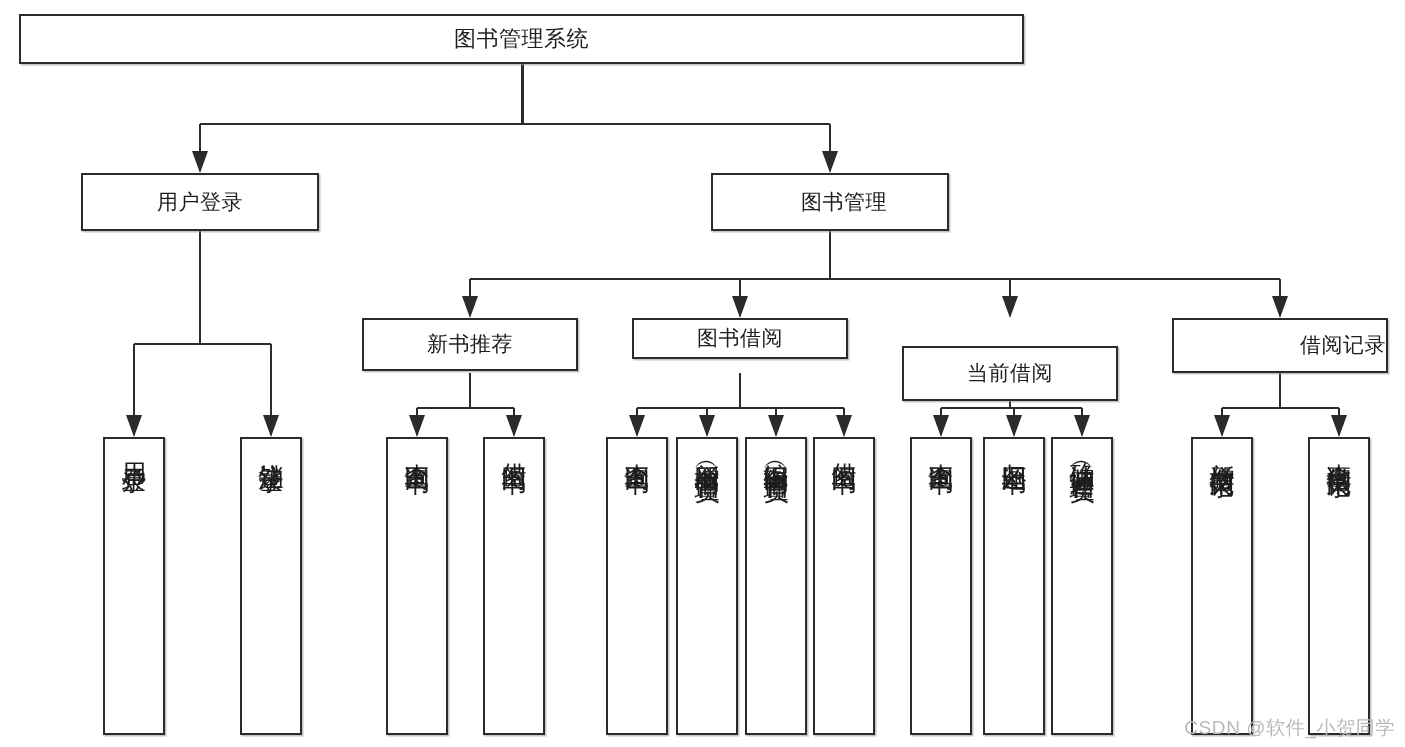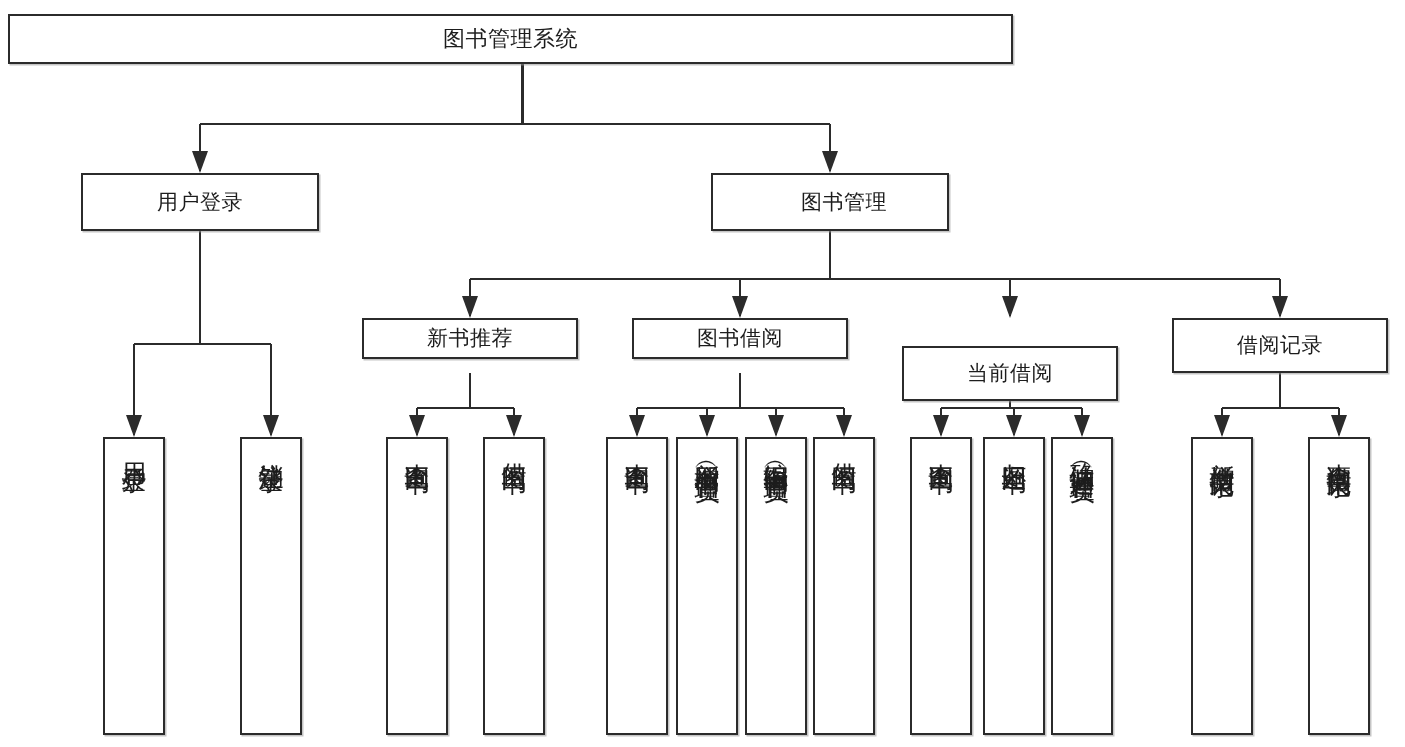--- a/index.html
+++ b/index.html
@@ -107,39 +107,39 @@
       <line x1="1082" y1="408" x2="1082" y2="435" stroke="#2b2b2b" stroke-width="2.6" shape-rendering="crispEdges"></line>
       <path d="M1074,415 L1090,415 L1082,437 Z" fill="#2b2b2b"></path>
       <line x1="1280" y1="373" x2="1280" y2="408" stroke="#2b2b2b" stroke-width="2.6" shape-rendering="crispEdges"></line>
       <line x1="1222" y1="408" x2="1339" y2="408" stroke="#2b2b2b" stroke-width="2.6" shape-rendering="crispEdges"></line>
       <line x1="1222" y1="408" x2="1222" y2="435" stroke="#2b2b2b" stroke-width="2.6" shape-rendering="crispEdges"></line>
       <path d="M1214,415 L1230,415 L1222,437 Z" fill="#2b2b2b"></path>
       <line x1="1339" y1="408" x2="1339" y2="435" stroke="#2b2b2b" stroke-width="2.6" shape-rendering="crispEdges"></line>
       <path d="M1331,415 L1347,415 L1339,437 Z" fill="#2b2b2b"></path>
     </svg>
   <div id="nodes">
-      <div class="node root" style="left: 8px; top: 14px; width: 1005px; height: 50px;">
+      <div class="node root" style="left: 19px; top: 14px; width: 1005px; height: 50px;">
         <span class="lbl">图书管理系统</span>
       </div>
       <div class="node h" style="left: 81px; top: 173px; width: 238px; height: 58px;">
         <span class="lbl">用户登录</span>
       </div>
       <div class="node h" style="left: 711px; top: 173px; width: 238px; height: 58px; padding-left: 28px;">
         <span class="lbl">图书管理</span>
       </div>
-      <div class="node h" style="left: 362px; top: 318px; width: 216px; height: 41px;">
+      <div class="node h" style="left: 362px; top: 318px; width: 216px; height: 53px;">
         <span class="lbl">新书推荐</span>
       </div>
       <div class="node h" style="left: 632px; top: 318px; width: 216px; height: 41px;">
         <span class="lbl">图书借阅</span>
       </div>
       <div class="node h" style="left: 902px; top: 318px; width: 216px; height: 55px; margin-top: 28px;">
         <span class="lbl">当前借阅</span>
       </div>
-      <div class="node h" style="left: 1172px; top: 318px; width: 216px; height: 55px;">
+      <div class="node h" style="left: 1172px; top: 318px; width: 216px; height: 55px; justify-content: flex-end;">
         <span class="lbl">借阅记录</span>
       </div>
       <div class="node leaf" style="left: 103px; top: 437px; width: 62px; height: 298px;">
         <span class="lbl">用户登录</span>
       </div>
       <div class="node leaf" style="left: 240px; top: 437px; width: 62px; height: 298px;">
         <span class="lbl">注销登录</span>
       </div>
       <div class="node leaf" style="left: 386px; top: 437px; width: 62px; height: 298px;">
         <span class="lbl">查询图书</span>
@@ -168,13 +168,14 @@
       <div class="node leaf" style="left: 1051px; top: 437px; width: 62px; height: 298px;">
         <span class="lbl">确认归还（管理员）</span>
       </div>
       <div class="node leaf" style="left: 1191px; top: 437px; width: 62px; height: 298px;">
         <span class="lbl">新增借阅记录</span>
       </div>
       <div class="node leaf" style="left: 1308px; top: 437px; width: 62px; height: 298px;">
         <span class="lbl">查询借阅记录</span>
       </div>
     </div>
+  <div id="watermark">CSDN @软件_小贺同学</div>
 </div>
 
 </body></html>

